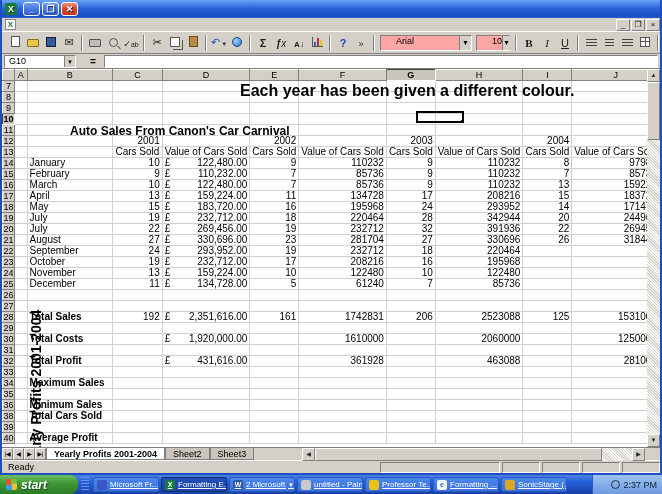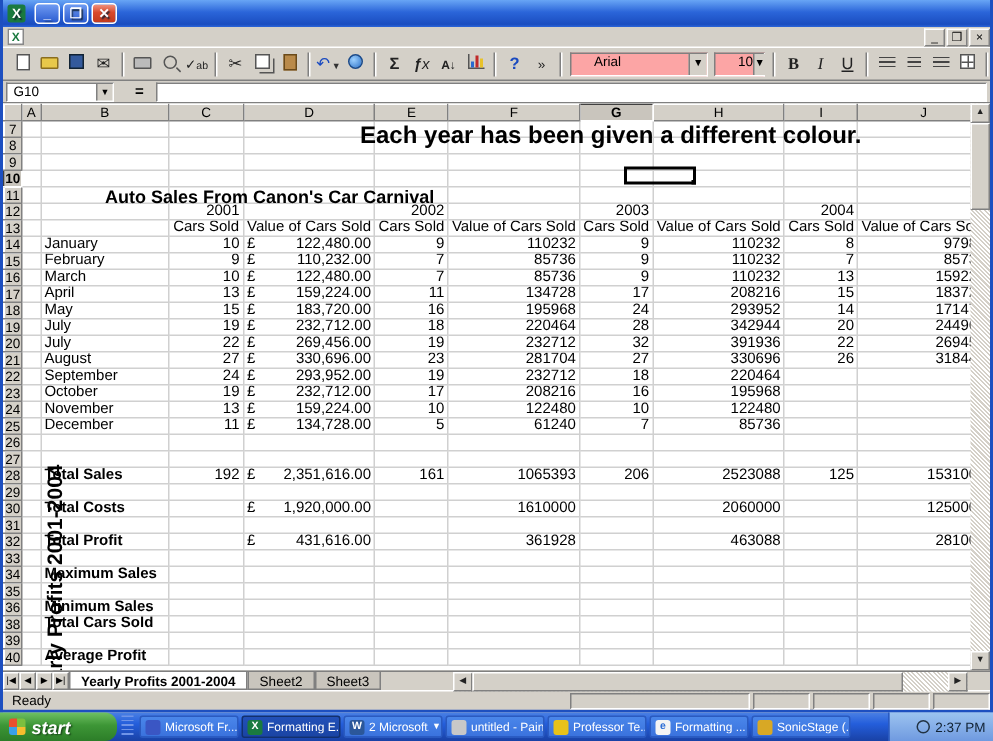--- a/index.html
+++ b/index.html
@@ -81,21 +81,21 @@
   .hthumb{position:absolute;left:13px;top:0;width:287px;height:13px;background:#d4d0c8;border:1px solid;border-color:#fff #808080 #808080 #fff;}
   
   .statusbar{height:13px;background:#d4d0c8;border-top:1px solid #fff;display:flex;align-items:center;font-size:9px;padding-left:6px;}
   .sb-panels{margin-left:auto;display:flex;height:11px;}
   .sb-panel{width:38px;margin-left:2px;border:1px solid;border-color:#808080 #fff #fff #808080;}
   
   .taskbar{position:absolute;left:0;bottom:0;width:662px;height:19px;background:linear-gradient(#4a80e4,#245edb 40%,#1941a5);display:flex;align-items:stretch;}
   .startbtn{width:78px;background:linear-gradient(#6fc063,#3d9636 45%,#2c7d28);border-radius:0 8px 8px 0;display:flex;align-items:center;color:#fff;font-weight:bold;font-style:italic;font-size:12px;padding-left:6px;text-shadow:1px 1px 1px #1a4a1a;flex:none;}
   .flag{width:11px;height:11px;border-radius:2px;margin-right:4px;background:conic-gradient(#7cbf3f 0 25%,#f7bd2e 0 50%,#3aa0e8 0 75%,#e8502e 0);flex:none;}
   .qsep{width:8px;margin:2px 3px;background:repeating-linear-gradient(#6f94e8 0 1px,transparent 1px 3px);flex:none;}
-  .taskbtn{width:66px;margin:2px 1px;background:linear-gradient(#4a86ea,#3a72dd);border:1px solid #2a5ac0;border-radius:2px;display:flex;align-items:center;color:#fff;font-size:8px;overflow:hidden;flex:none;}
+  .taskbtn{width:66px;margin:2px 1px;background:linear-gradient(#4a86ea,#3a72dd);border:1px solid #2a5ac0;border-radius:2px;display:flex;align-items:center;color:#fff;font-size:8px;overflow:hidden;flex:none;text-decoration:underline;}
   .taskbtn.active{background:linear-gradient(#2250b8,#1a44a4);border-color:#12306e;}
   .taskbtn .lbl{white-space:nowrap;overflow:hidden;}
   .tico{width:10px;height:10px;border-radius:2px;margin:0 3px 0 3px;flex:none;font-size:7px;font-weight:bold;text-align:center;line-height:10px;color:#fff;}
   .tray{margin-left:auto;width:70px;background:linear-gradient(#9cc3f0,#6f9ae0);border-left:1px solid #2a5ac0;display:flex;align-items:center;justify-content:flex-end;padding-right:5px;color:#123;font-size:9px;flex:none;}
   .clockico{width:9px;height:9px;border:1px solid #234;border-radius:50%;margin-right:3px;flex:none;}
 </style>
 </head>
 <body>
 
 <div id="screen">
@@ -588,21 +588,21 @@
               <td class=""></td>
               <td class="lbl">Total Sales</td>
               <td class="num">192</td>
               <td class="">
                 <div class="acct">
                   <span>£</span>
                   <span>2,351,616.00</span>
                 </div>
               </td>
               <td class="num">161</td>
-              <td class="num">1065393</td>
+              <td class="num">1742831</td>
               <td class="num">206</td>
               <td class="num">2523088</td>
               <td class="num">125</td>
               <td class="num">1531000</td>
             </tr>
             <tr>
               <td class="hdr">29</td>
               <td class=""></td>
               <td class=""></td>
               <td class=""></td>

